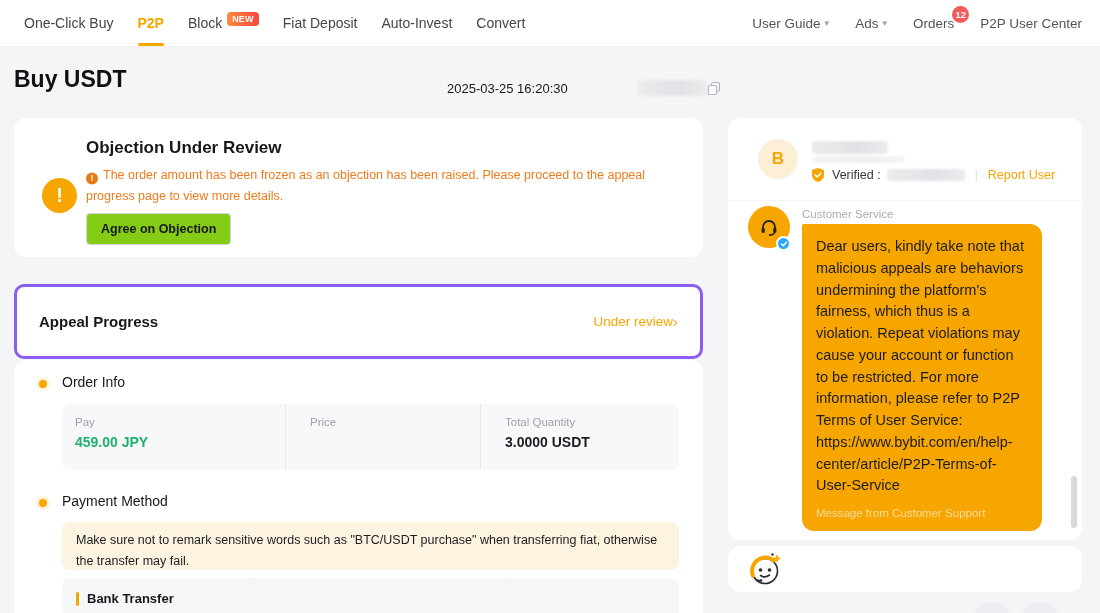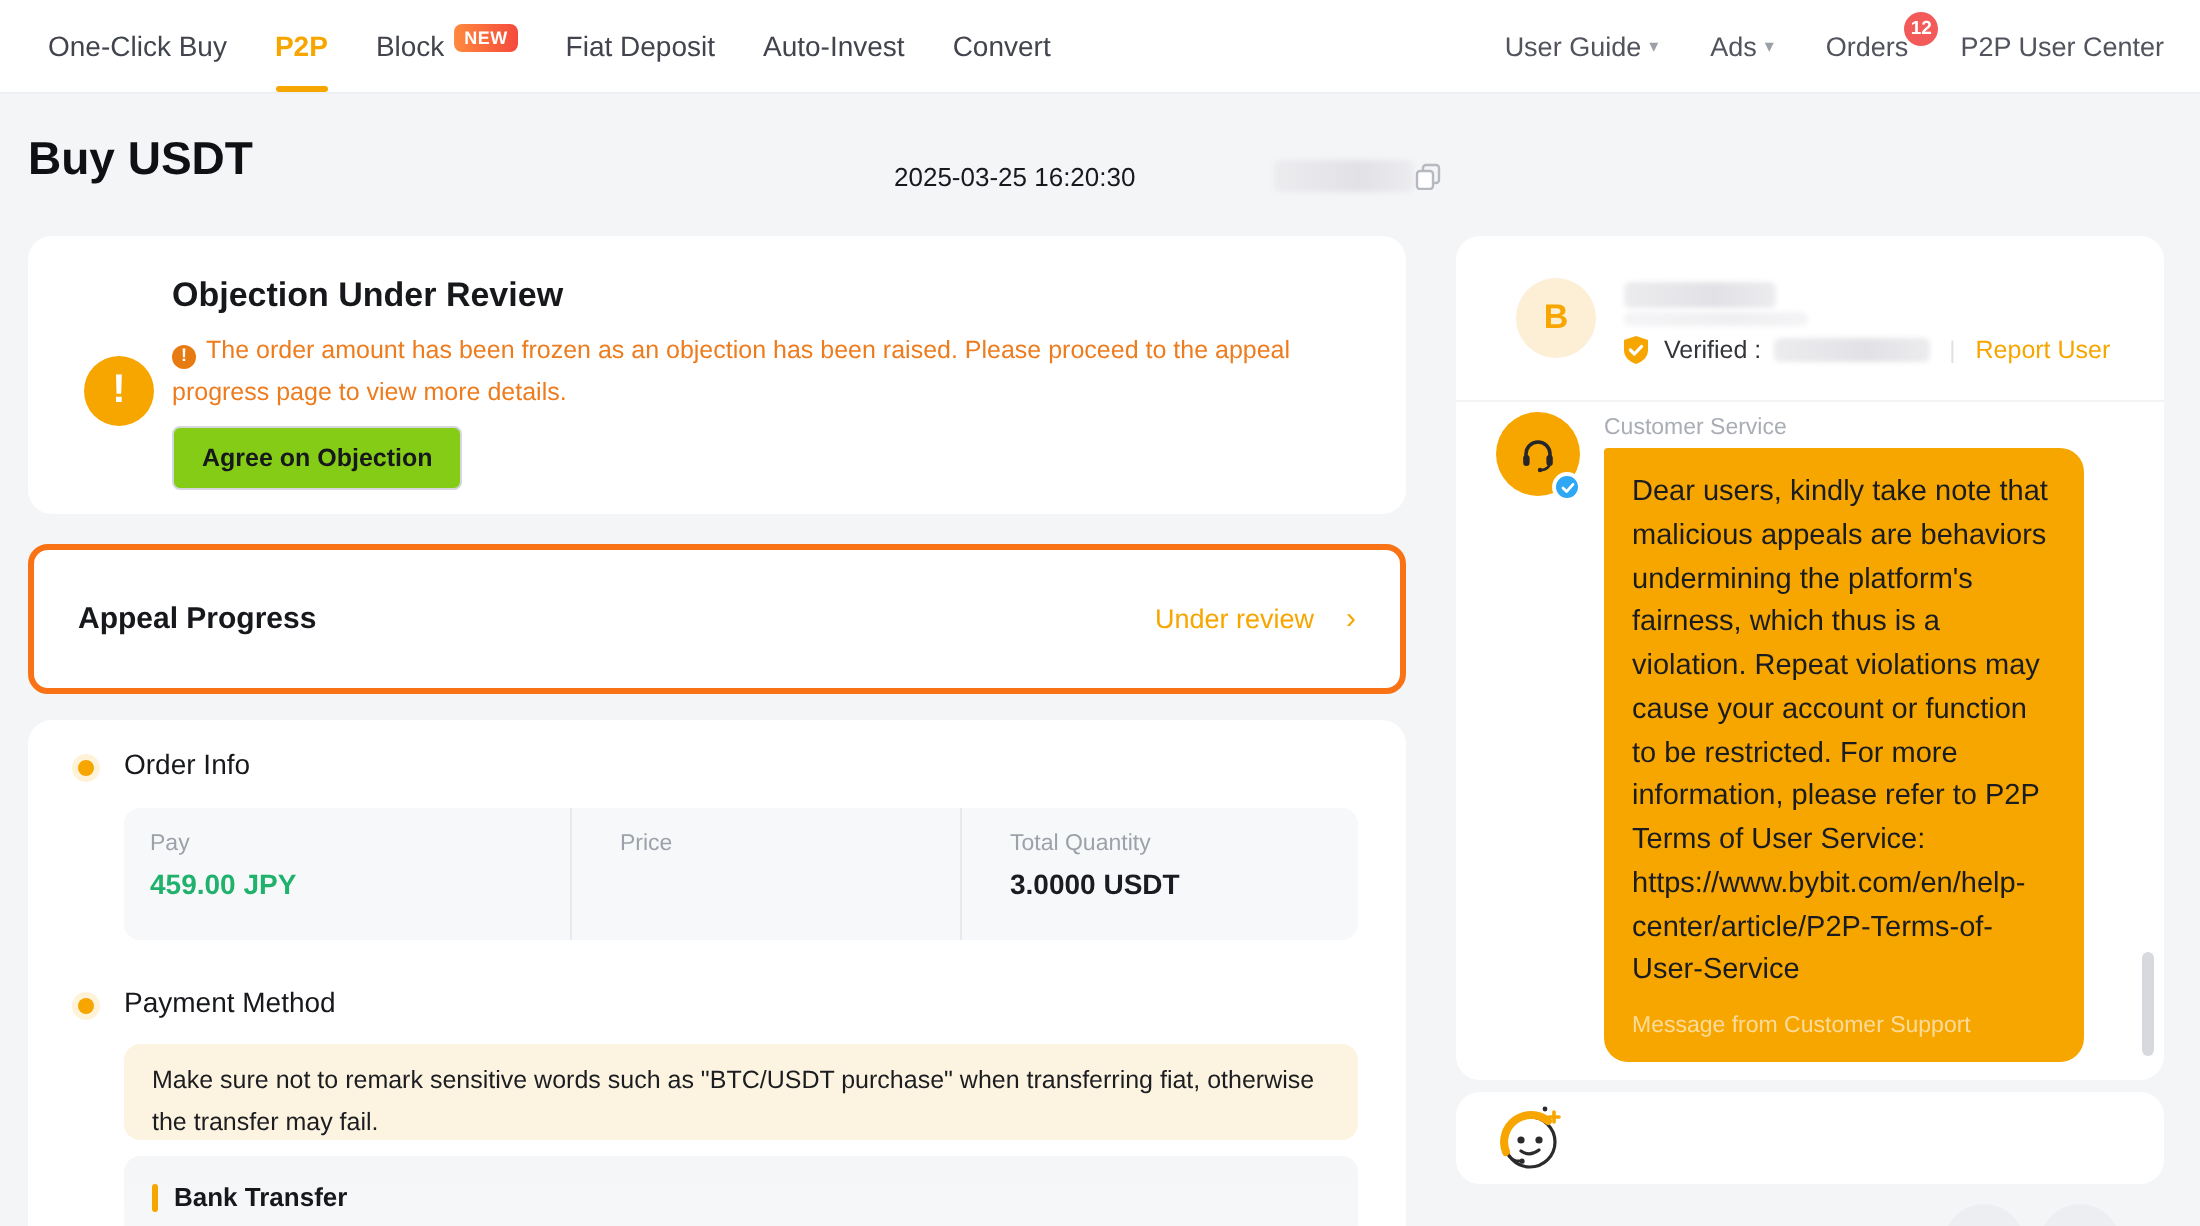--- a/index.html
+++ b/index.html
@@ -37,24 +37,24 @@
   .obj-circle { position:absolute; left:28px; top:60px; width:35px; height:35px; border-radius:50%;
             background:#f7a600; color:#fff; font-size:20px; font-weight:bold; display:flex; align-items:center; justify-content:center; }
   .obj-title { position:absolute; left:72px; top:20px; font-size:17px; font-weight:bold; color:#17181c; }
   .obj-alert { position:absolute; left:72px; top:47px; width:575px; font-size:12.5px; line-height:1.7; color:#ed7c1e; }
   .alert-ico { display:inline-flex; width:12px; height:12px; border-radius:50%; background:#e87a12; color:#fff;
             font-size:9px; font-weight:bold; align-items:center; justify-content:center; margin-right:5px; transform:translateY(1.5px); }
   .obj-btn { position:absolute; left:72px; top:95px; background:#84cc16; border:1px solid #d5d7dc; border-radius:4px;
             padding:8px 14px; font-size:12.5px; font-weight:bold; color:#17181c; cursor:pointer; font-family:inherit; }
 
   
-  .card-appeal { left:14px; top:272px; width:689px; height:75px; border:3px solid #f97316; border-radius:10px;
+  .card-appeal { left:14px; top:284px; width:689px; height:75px; border:3px solid #8b5cf6; border-radius:10px;
             display:flex; align-items:center; justify-content:space-between; padding:0 22px; }
   .appeal-title { font-size:15px; font-weight:bold; color:#17181c; }
-  .appeal-status { font-size:13.5px; color:#f7a600; cursor:pointer; display:flex; align-items:center; gap:16px; }
+  .appeal-status { font-size:13.5px; color:#f7a600; cursor:pointer; display:flex; align-items:center; gap:0; }
   .appeal-status .chev { font-size:15px; line-height:1; }
 
   
   .card-order { left:14px; top:360px; width:689px; height:300px; }
   .sec-dot { position:absolute; width:8px; height:8px; border-radius:50%; background:#f7a600;
             box-shadow:0 0 0 3px rgba(247,166,0,.15); }
   .sec-label { position:absolute; font-size:14px; color:#17181c; }
   .dot-order { left:25px; top:20px; }
   .lab-order { left:48px; top:14px; }
   .info-box { position:absolute; left:48px; top:44px; width:617px; height:66px; background:#f7f8f9; border-radius:8px;

